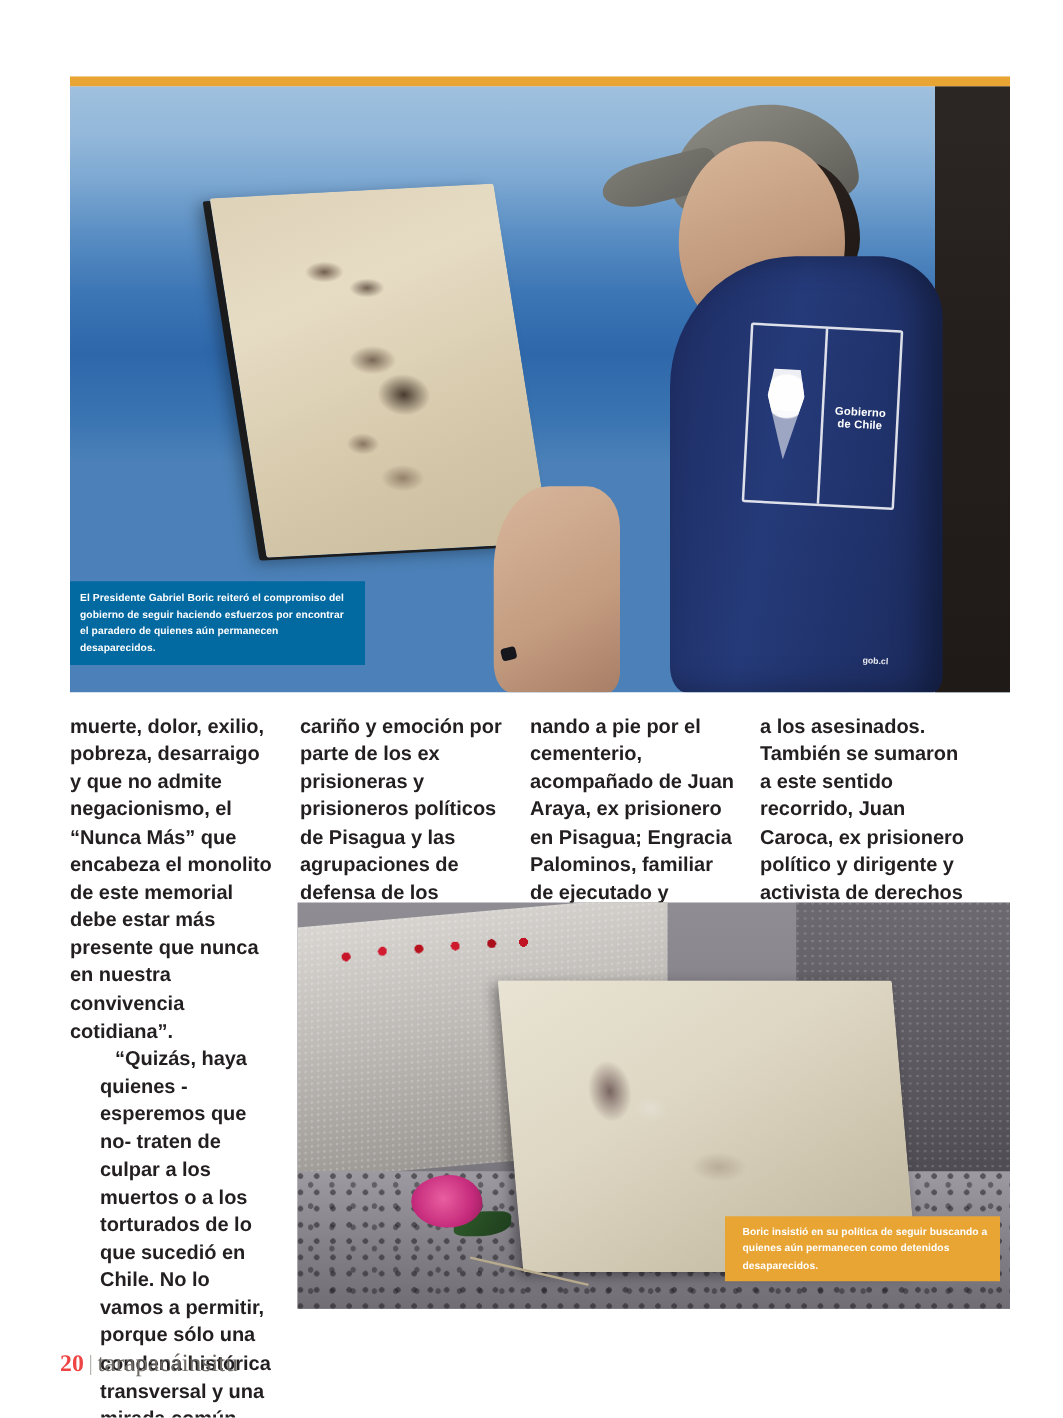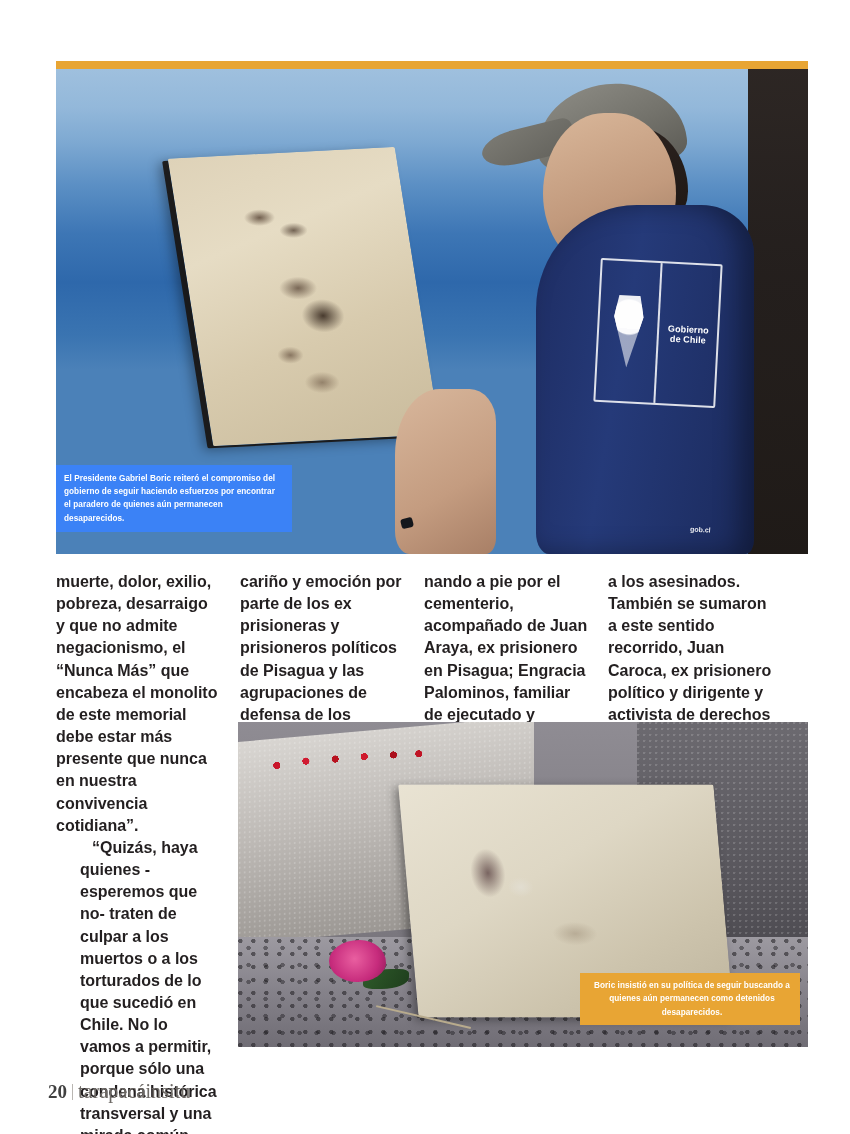--- a/index.html
+++ b/index.html
@@ -225,21 +225,21 @@
     width: 24%;
     height: 7%;
     background: linear-gradient(160deg, #7c7b74 0%, #63625c 100%);
     border-radius: 60% 18% 18% 60% / 80% 40% 40% 80%;
     transform: rotate(-14deg);
   }
   .hero-caption {
     position: absolute;
     left: 0;
     bottom: 22px;
-    background: #3b82f6;
+    background: #0369a1;
     color: #ffffff;
     font-size: 8.2px;
     font-weight: 700;
     line-height: 1.62;
     padding: 7px 16px 7px 8px;
     max-width: 212px;
     z-index: 10;
     letter-spacing: .06px;
   }
 
@@ -365,36 +365,36 @@
     position: absolute;
     right: 8px;
     bottom: 22px;
     background: #e8a534;
     color: #ffffff;
     font-size: 8.2px;
     font-weight: 700;
     line-height: 1.62;
     padding: 6px 10px 6px 14px;
     max-width: 196px;
-    text-align: center;
+    text-align: left;
     z-index: 10;
     letter-spacing: .06px;
   }
 
   
   .footer {
     position: absolute;
     left: 48px;
     top: 1080px;
     display: flex;
     align-items: baseline;
     gap: 5px;
   }
   .folio {
-    color: #404040;
+    color: #ef4444;
     font-size: 19px;
     font-weight: 700;
     font-family: "Liberation Serif", serif;
   }
   .folio-rule {
     width: 1px;
     height: 16px;
     background: #b9b6b2;
     align-self: center;
   }

